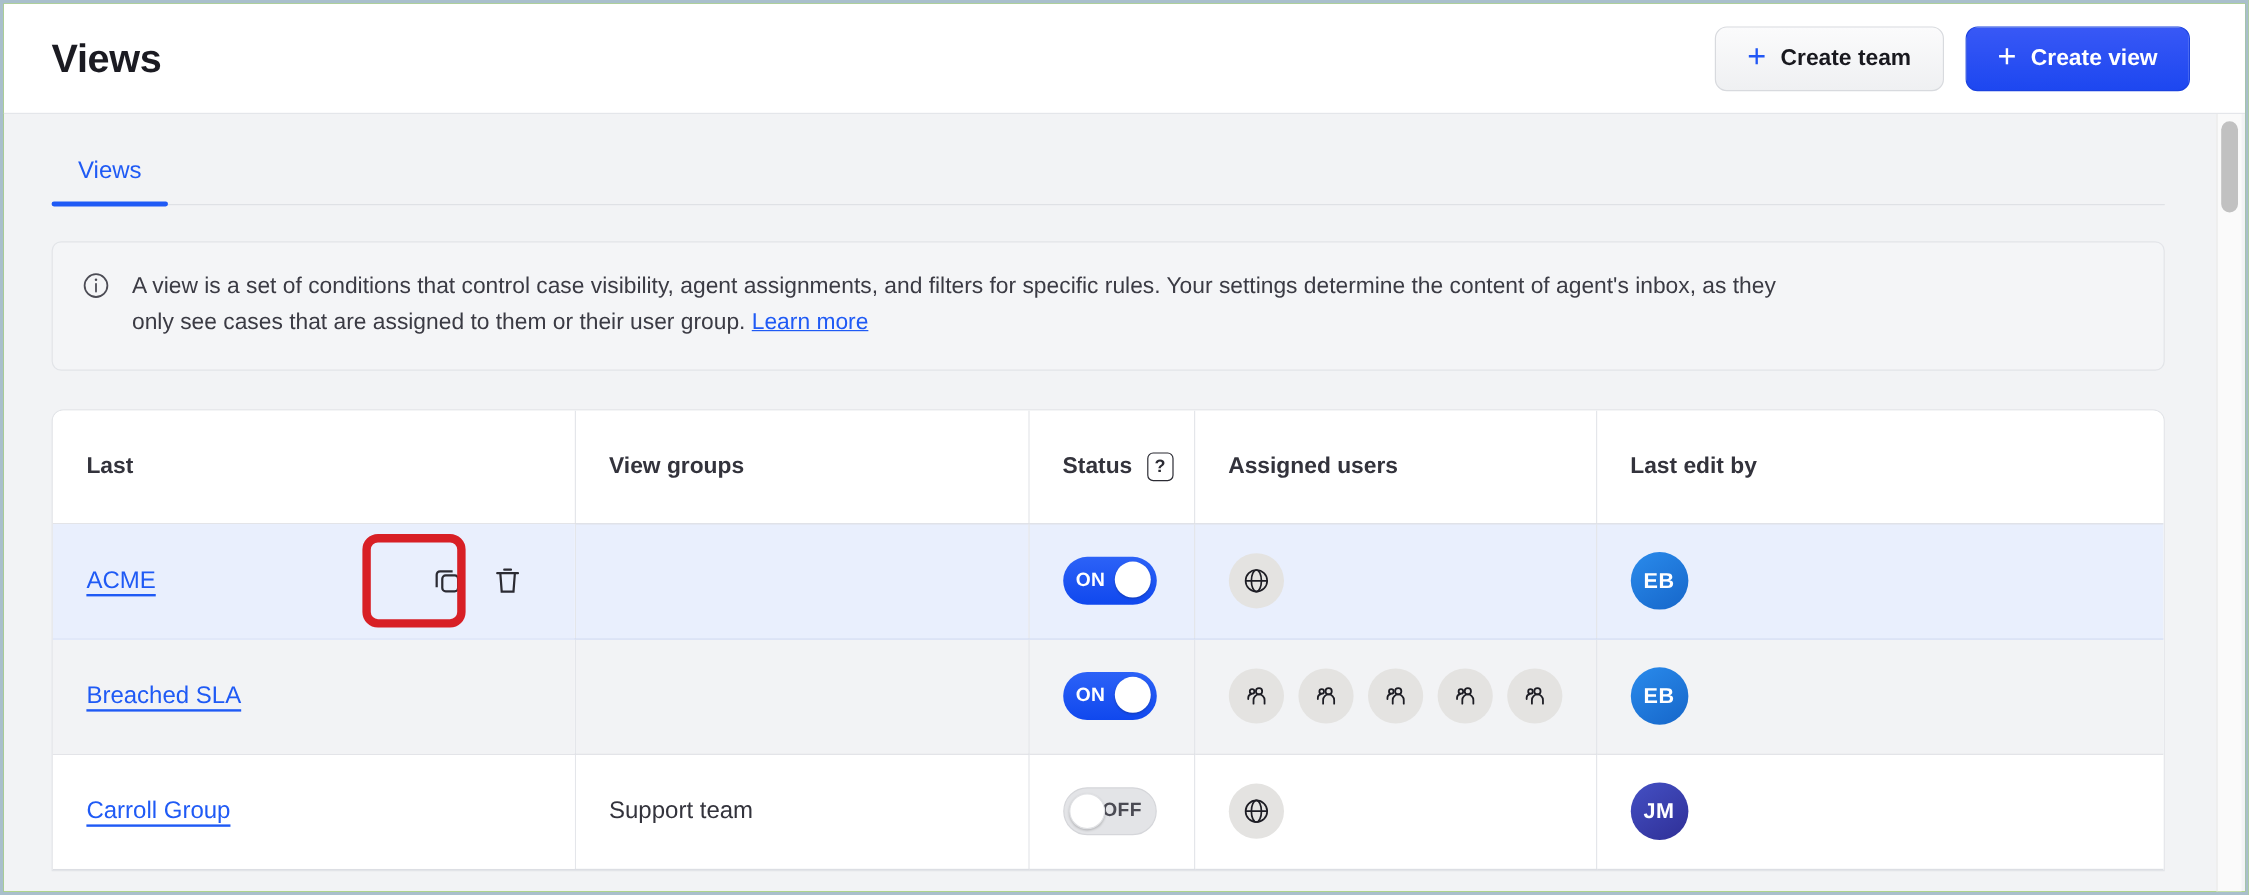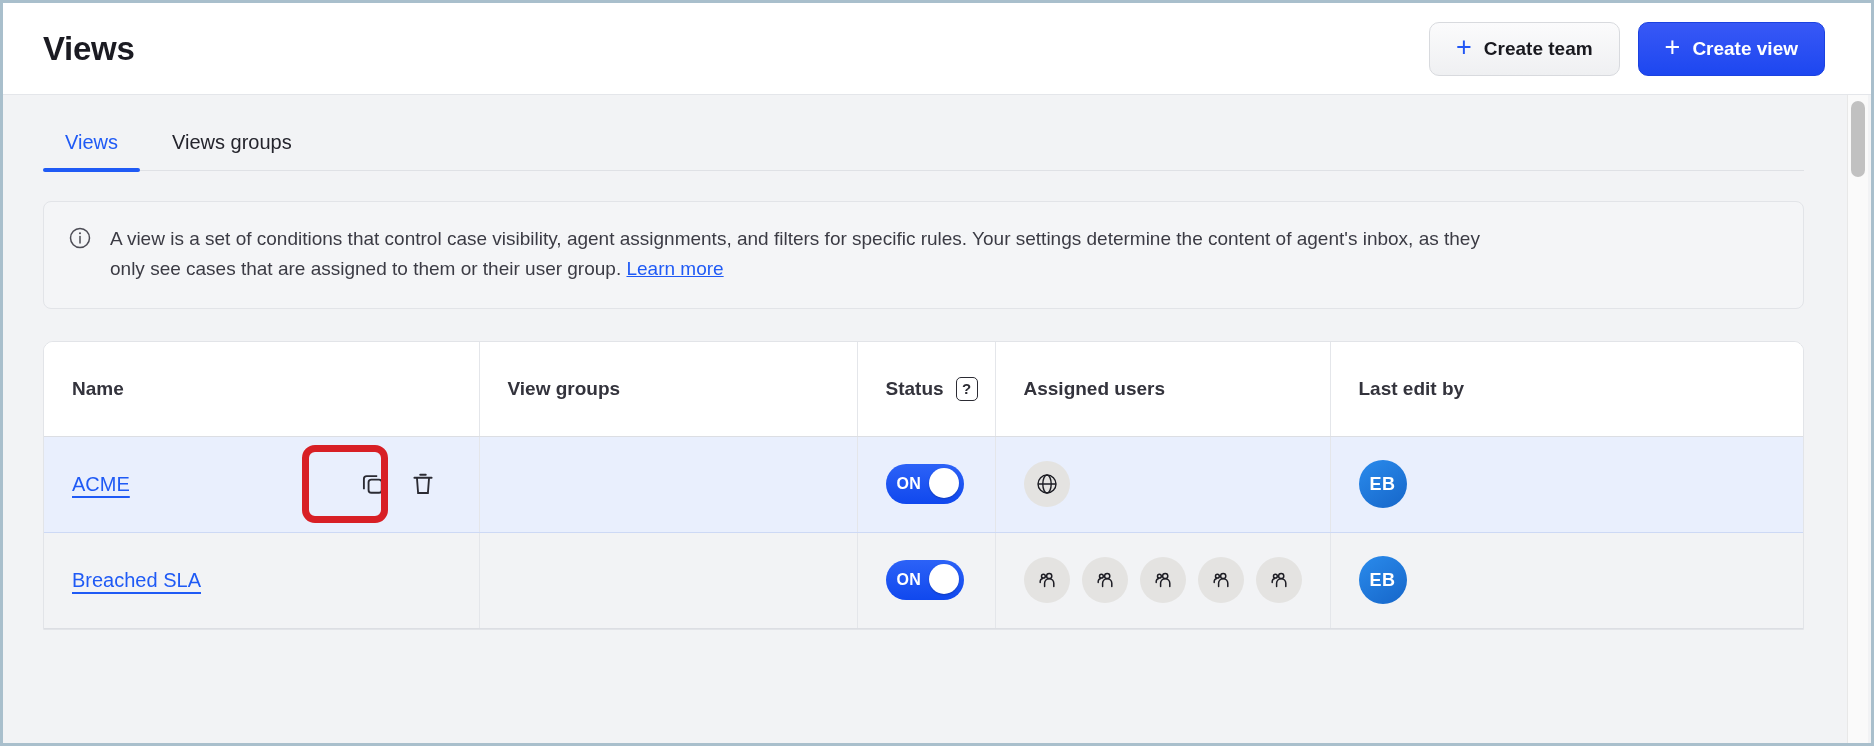--- a/index.html
+++ b/index.html
@@ -328,21 +328,20 @@
         <span>Create view</span>
       </div>
 
     </div>
   </div>
 
   <div class="body">
 
     <div class="tabs">
       <div class="tab active">Views</div>
-      <div class="tab">Views groups</div>
     </div>
 
     <div class="banner">
       <span class="info-icon">
         <svg width="24" height="24" viewBox="0 0 24 24" fill="none" stroke="#4c4c55" stroke-width="1.5">
           <circle cx="12" cy="12" r="9.5"></circle>
           <circle cx="12" cy="7.2" r="1.05" fill="#4c4c55" stroke="none"></circle>
           <line x1="12" y1="10.5" x2="12" y2="17" stroke-linecap="round"></line>
         </svg>
       </span>
@@ -358,21 +357,21 @@
           <col style="width:435px">
             <col style="width:378px">
             <col style="width:138px">
           <col style="width:335px">
             <col style="width:auto">
         </colgroup>
         <thead>
           <tr>
             <th>
               <div class="th-inner">
-                  <span>Name</span>
+                  <span>Last</span>
                 </div>
             </th>
             <th>
               <div class="th-inner">
                   <span>View groups</span>
                 </div>
             </th>
             <th>
               <div class="th-inner">
                 <span>Status</span>
@@ -489,20 +488,46 @@
                       <path d="M5.2 14.6v-1.1a3.2 3.2 0 0 1 2.6-3.1" stroke-linecap="round"></path>
                     </svg>
                   </span>
               </span>
             </td>
             <td>
               <span class="user-avatar av-eb">EB</span>
             </td>
           </tr>
 
+          <tr class="row-plain">
+            <td class="name-cell">
+              <span class="name-link">Carroll Group</span>
+            </td>
+            <td>Support team</td>
+            <td>
+              <span class="toggle off">
+                <span class="toggle-label">OFF</span>
+                <span class="knob"></span>
+              </span>
+            </td>
+            <td>
+              <span class="avatar-row">
+                <span class="avatar-circle">
+                  <svg width="24" height="24" viewBox="0 0 24 24" fill="none" stroke="#1d1d24" stroke-width="1.4">
+                    <circle cx="12" cy="12" r="9"></circle>
+                      <ellipse cx="12" cy="12" rx="4.2" ry="9"></ellipse>
+                    <line x1="3" y1="12" x2="21" y2="12"></line>
+                  </svg>
+                </span>
+              </span>
+            </td>
+            <td>
+              <span class="user-avatar av-jm">JM</span>
+            </td>
+          </tr>
 
         </tbody>
       </table>
     </div>
 
   </div>
 
   <div class="scroll-track">
     <div class="scroll-thumb"></div>
   </div>

